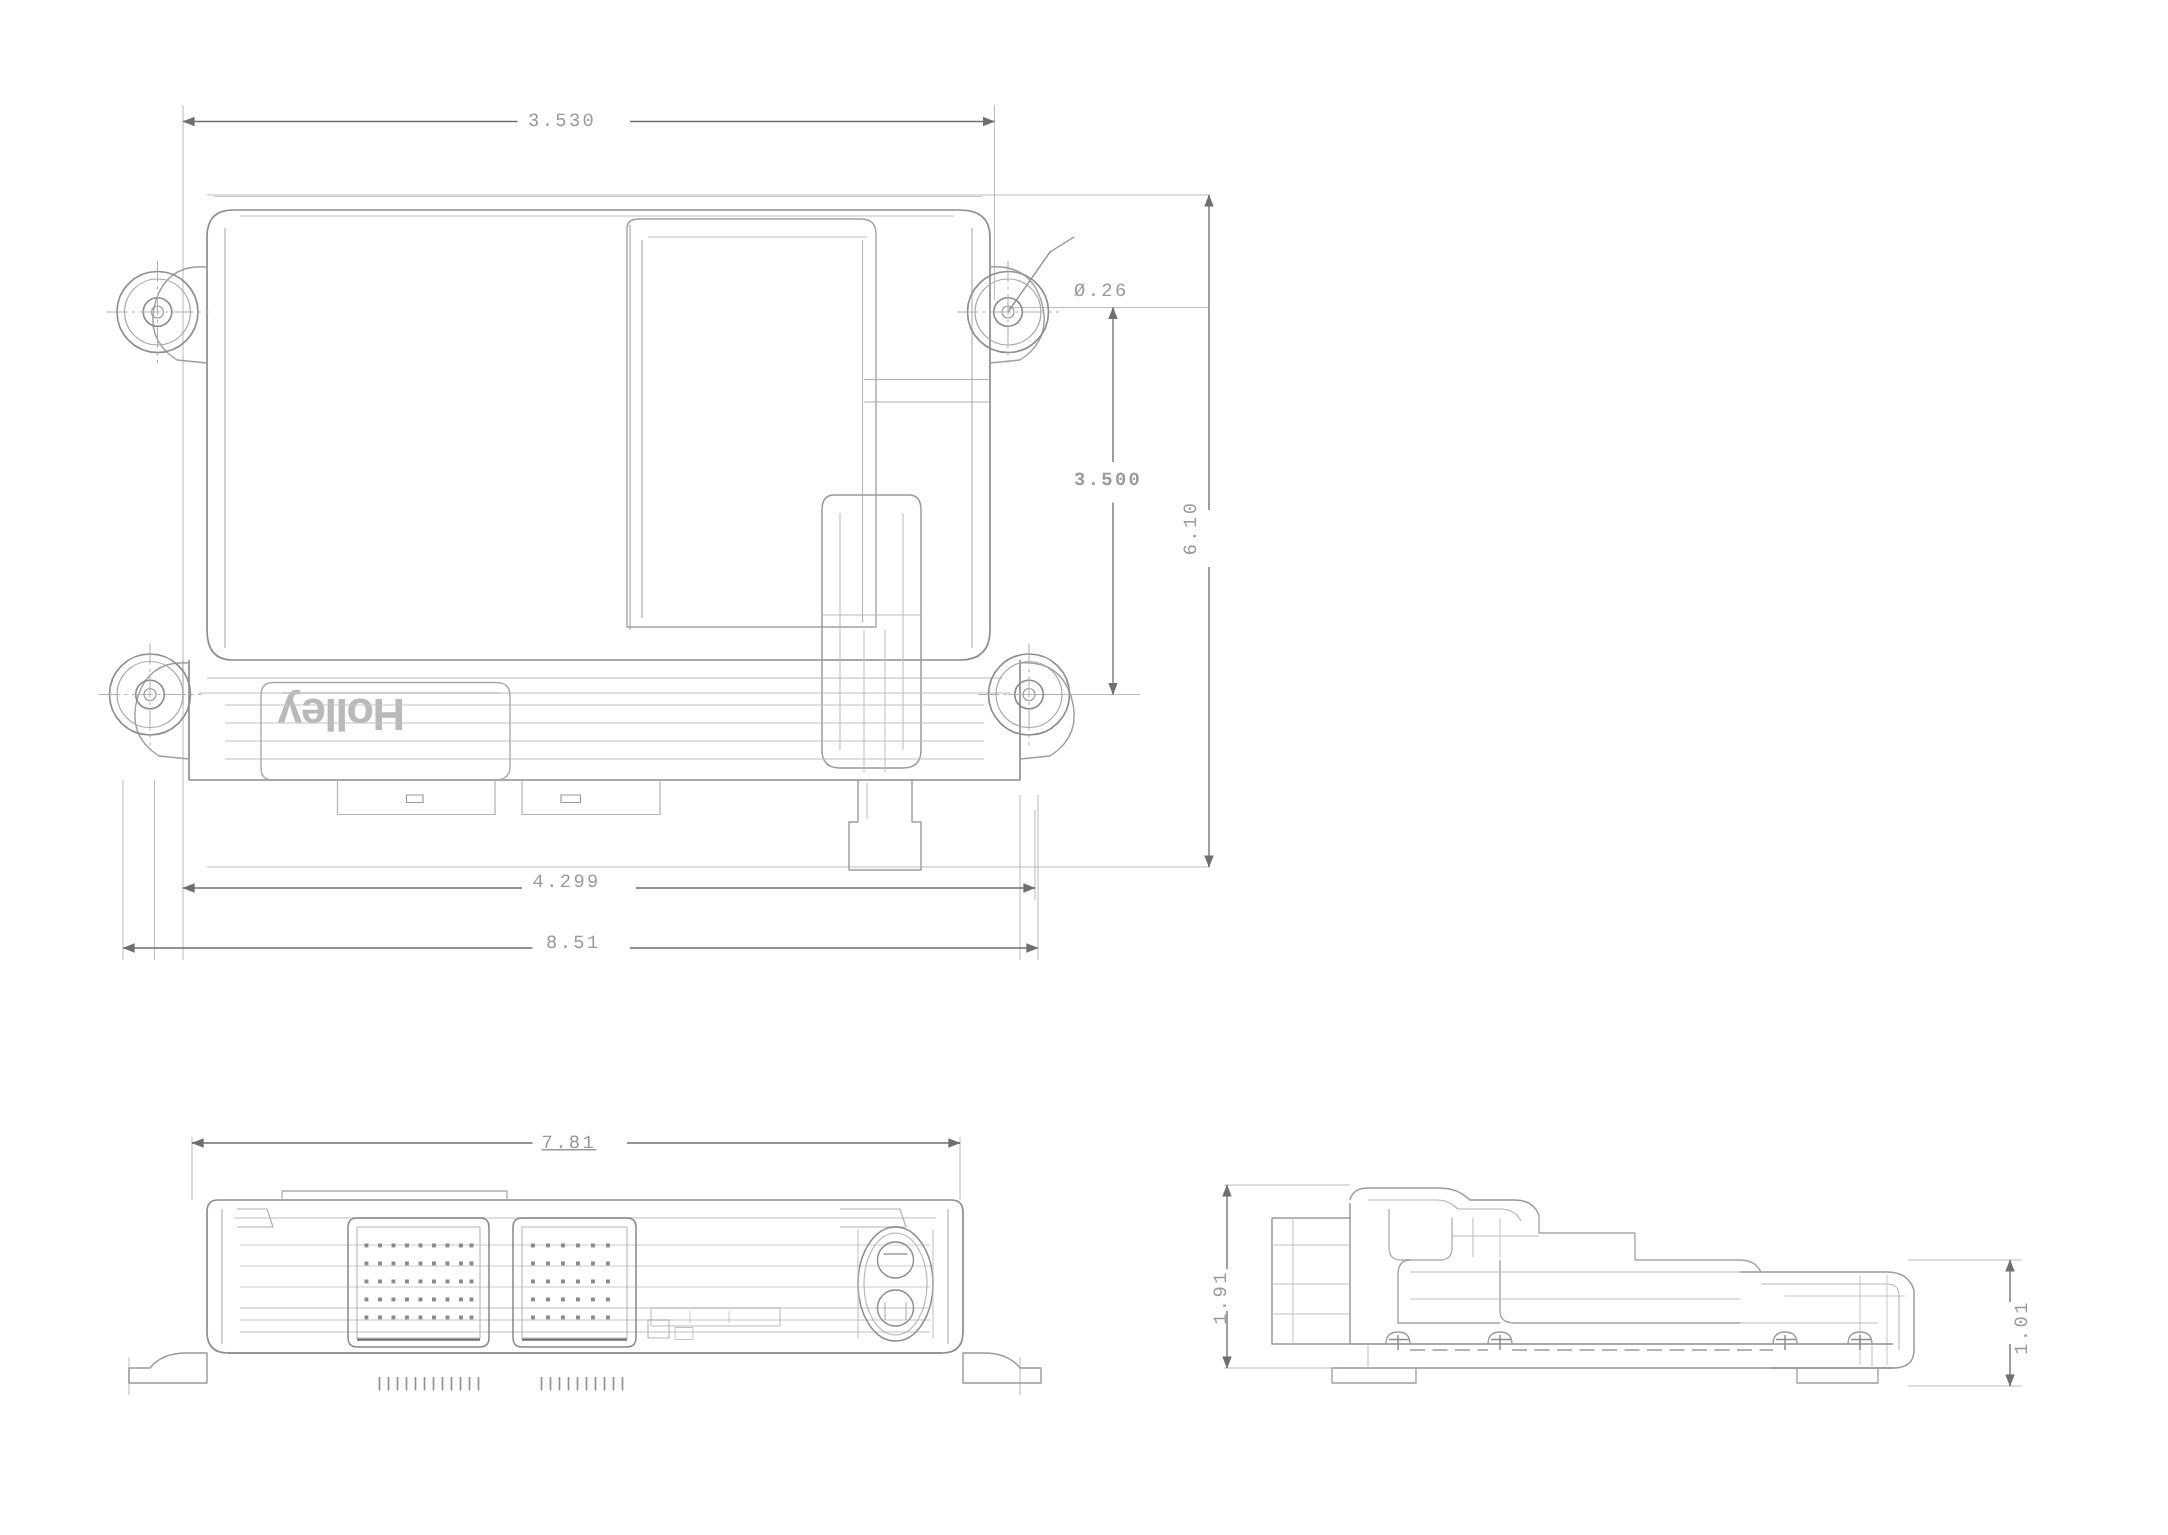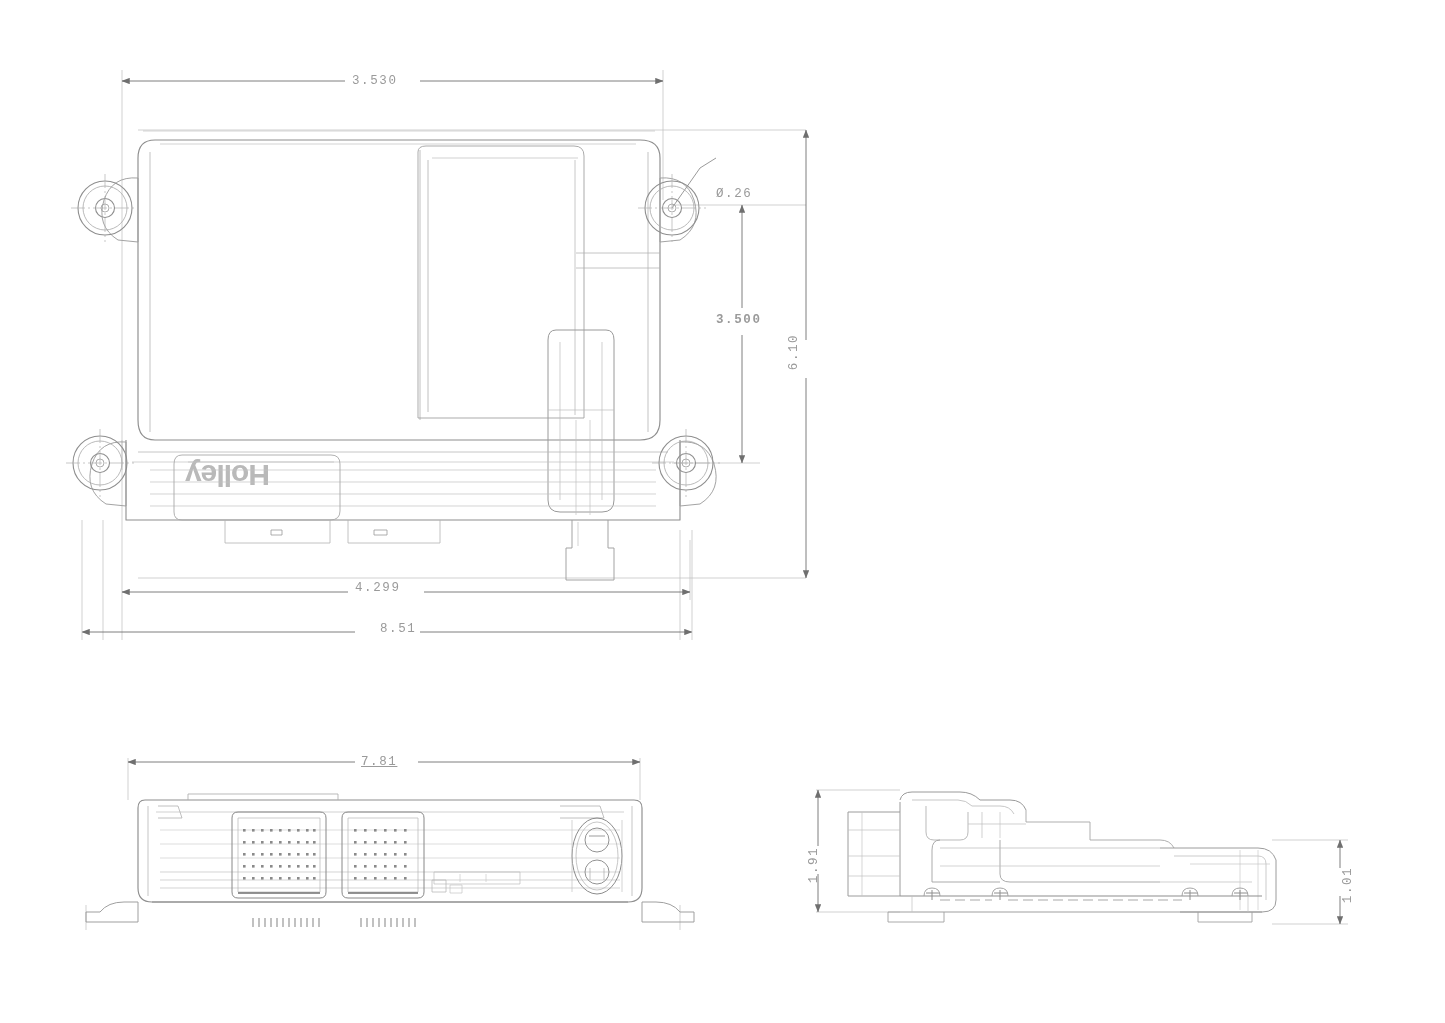--- a/index.html
+++ b/index.html
@@ -20,21 +20,21 @@
 <div class="dimlbl" style="left:352px;top:74px;">3.530</div>
 
 <div class="dimlbl" style="left:716px;top:150px;margin-top:37px;">Ø.26</div>
 
 <div class="dimlbl" style="left:716px;top:313px;font-weight:bold;">3.500</div>
 
 <div class="dimlbl rot" style="left:776px;top:345px;transform:rotate(-90deg);">6.10</div>
 
 <div class="dimlbl" style="left:355px;top:581px;">4.299</div>
 
-<div class="dimlbl" style="left:380px;top:622px;">8.51</div>
+<div class="dimlbl" style="left:364px;top:622px;">8.51</div>
 
 <div class="dimlbl" style="left:361px;top:755px;text-decoration:underline;">7.81</div>
 
 <div class="dimlbl rot" style="left:796px;top:858px;transform:rotate(-90deg);">1.91</div>
 
 <div class="dimlbl rot" style="left:1330px;top:878px;transform:rotate(-90deg);">1.01</div>
 
 <div class="logo" style="left:186px;top:458px;">Holley</div>
 
 <svg id="sheet" viewBox="0 0 1445 1023" xmlns="http://www.w3.org/2000/svg">

